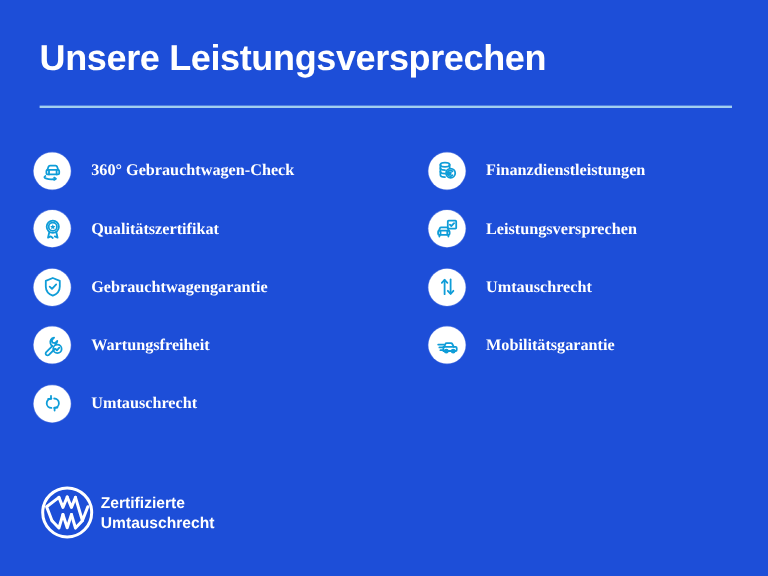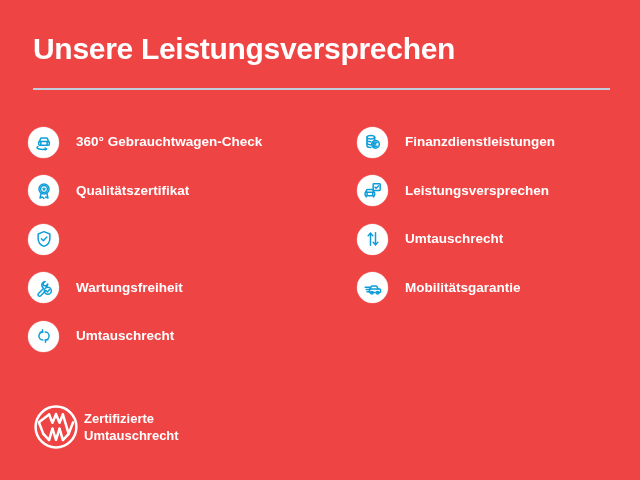--- a/index.html
+++ b/index.html
@@ -14,21 +14,21 @@
   body {
     background: #0f9dd8;
     font-family: "Liberation Sans", sans-serif;
     position: relative;
     -webkit-font-smoothing: antialiased;
   }
 
   .poster {
     position: absolute;
     inset: 0;
-    background: #ef4444;
+    background: #1d4ed8;
     padding: 0;
   }
 
   
   .header {
     position: absolute;
     left: 33px;
     top: 30px;
     width: 577px;
   }
@@ -50,20 +50,21 @@
     opacity: 0.85;
   }
 
   
   .columns {
     position: absolute;
     left: 0;
     top: 118px;
     width: 640px;
     display: flex;
+    font-family: Liberation Serif, serif;
   }
 
   .column {
     width: 320px;
     display: flex;
     flex-direction: column;
   }
 
   .column.left  { padding-left: 28px; }
   .column.right { padding-left: 37px; }
@@ -194,20 +195,21 @@
         <span class="promise-label">Qualitätszertifikat</span>
       </div>
 
       <div class="promise-row">
         <span class="icon-badge">
           <svg viewBox="0 0 24 24">
             <path d="M12 3.2 L19 6 V11.6 C19 16 15.9 19.3 12 20.8 C8.1 19.3 5 16 5 11.6 V6 Z"></path>
             <path d="M8.9 11.8 L11.2 14.1 L15.4 9.6"></path>
           </svg>
         </span>
+        <span class="promise-label">Gebrauchtwagengarantie</span>
       </div>
 
       <div class="promise-row">
         <span class="icon-badge">
           <svg viewBox="0 0 24 24">
             <path d="M11.4 12.6 L5.4 18.6 A1.9 1.9 0 0 0 8.1 21.3 L14 15.4"></path>
             <path d="M11.6 12.4 C9.6 11 8.9 8.3 10.1 6.2 C10.8 5 12 4.3 13.3 4.1 L11 6.4 L11.6 9 L14.2 9.6 L16.5 7.3 C16.4 8.6 15.8 9.9 14.6 10.7"></path>
             <circle cx="16.6" cy="15.3" r="4.2"></circle>
             <path d="M14.8 15.4 L16.1 16.7 L18.5 14"></path>
           </svg>

